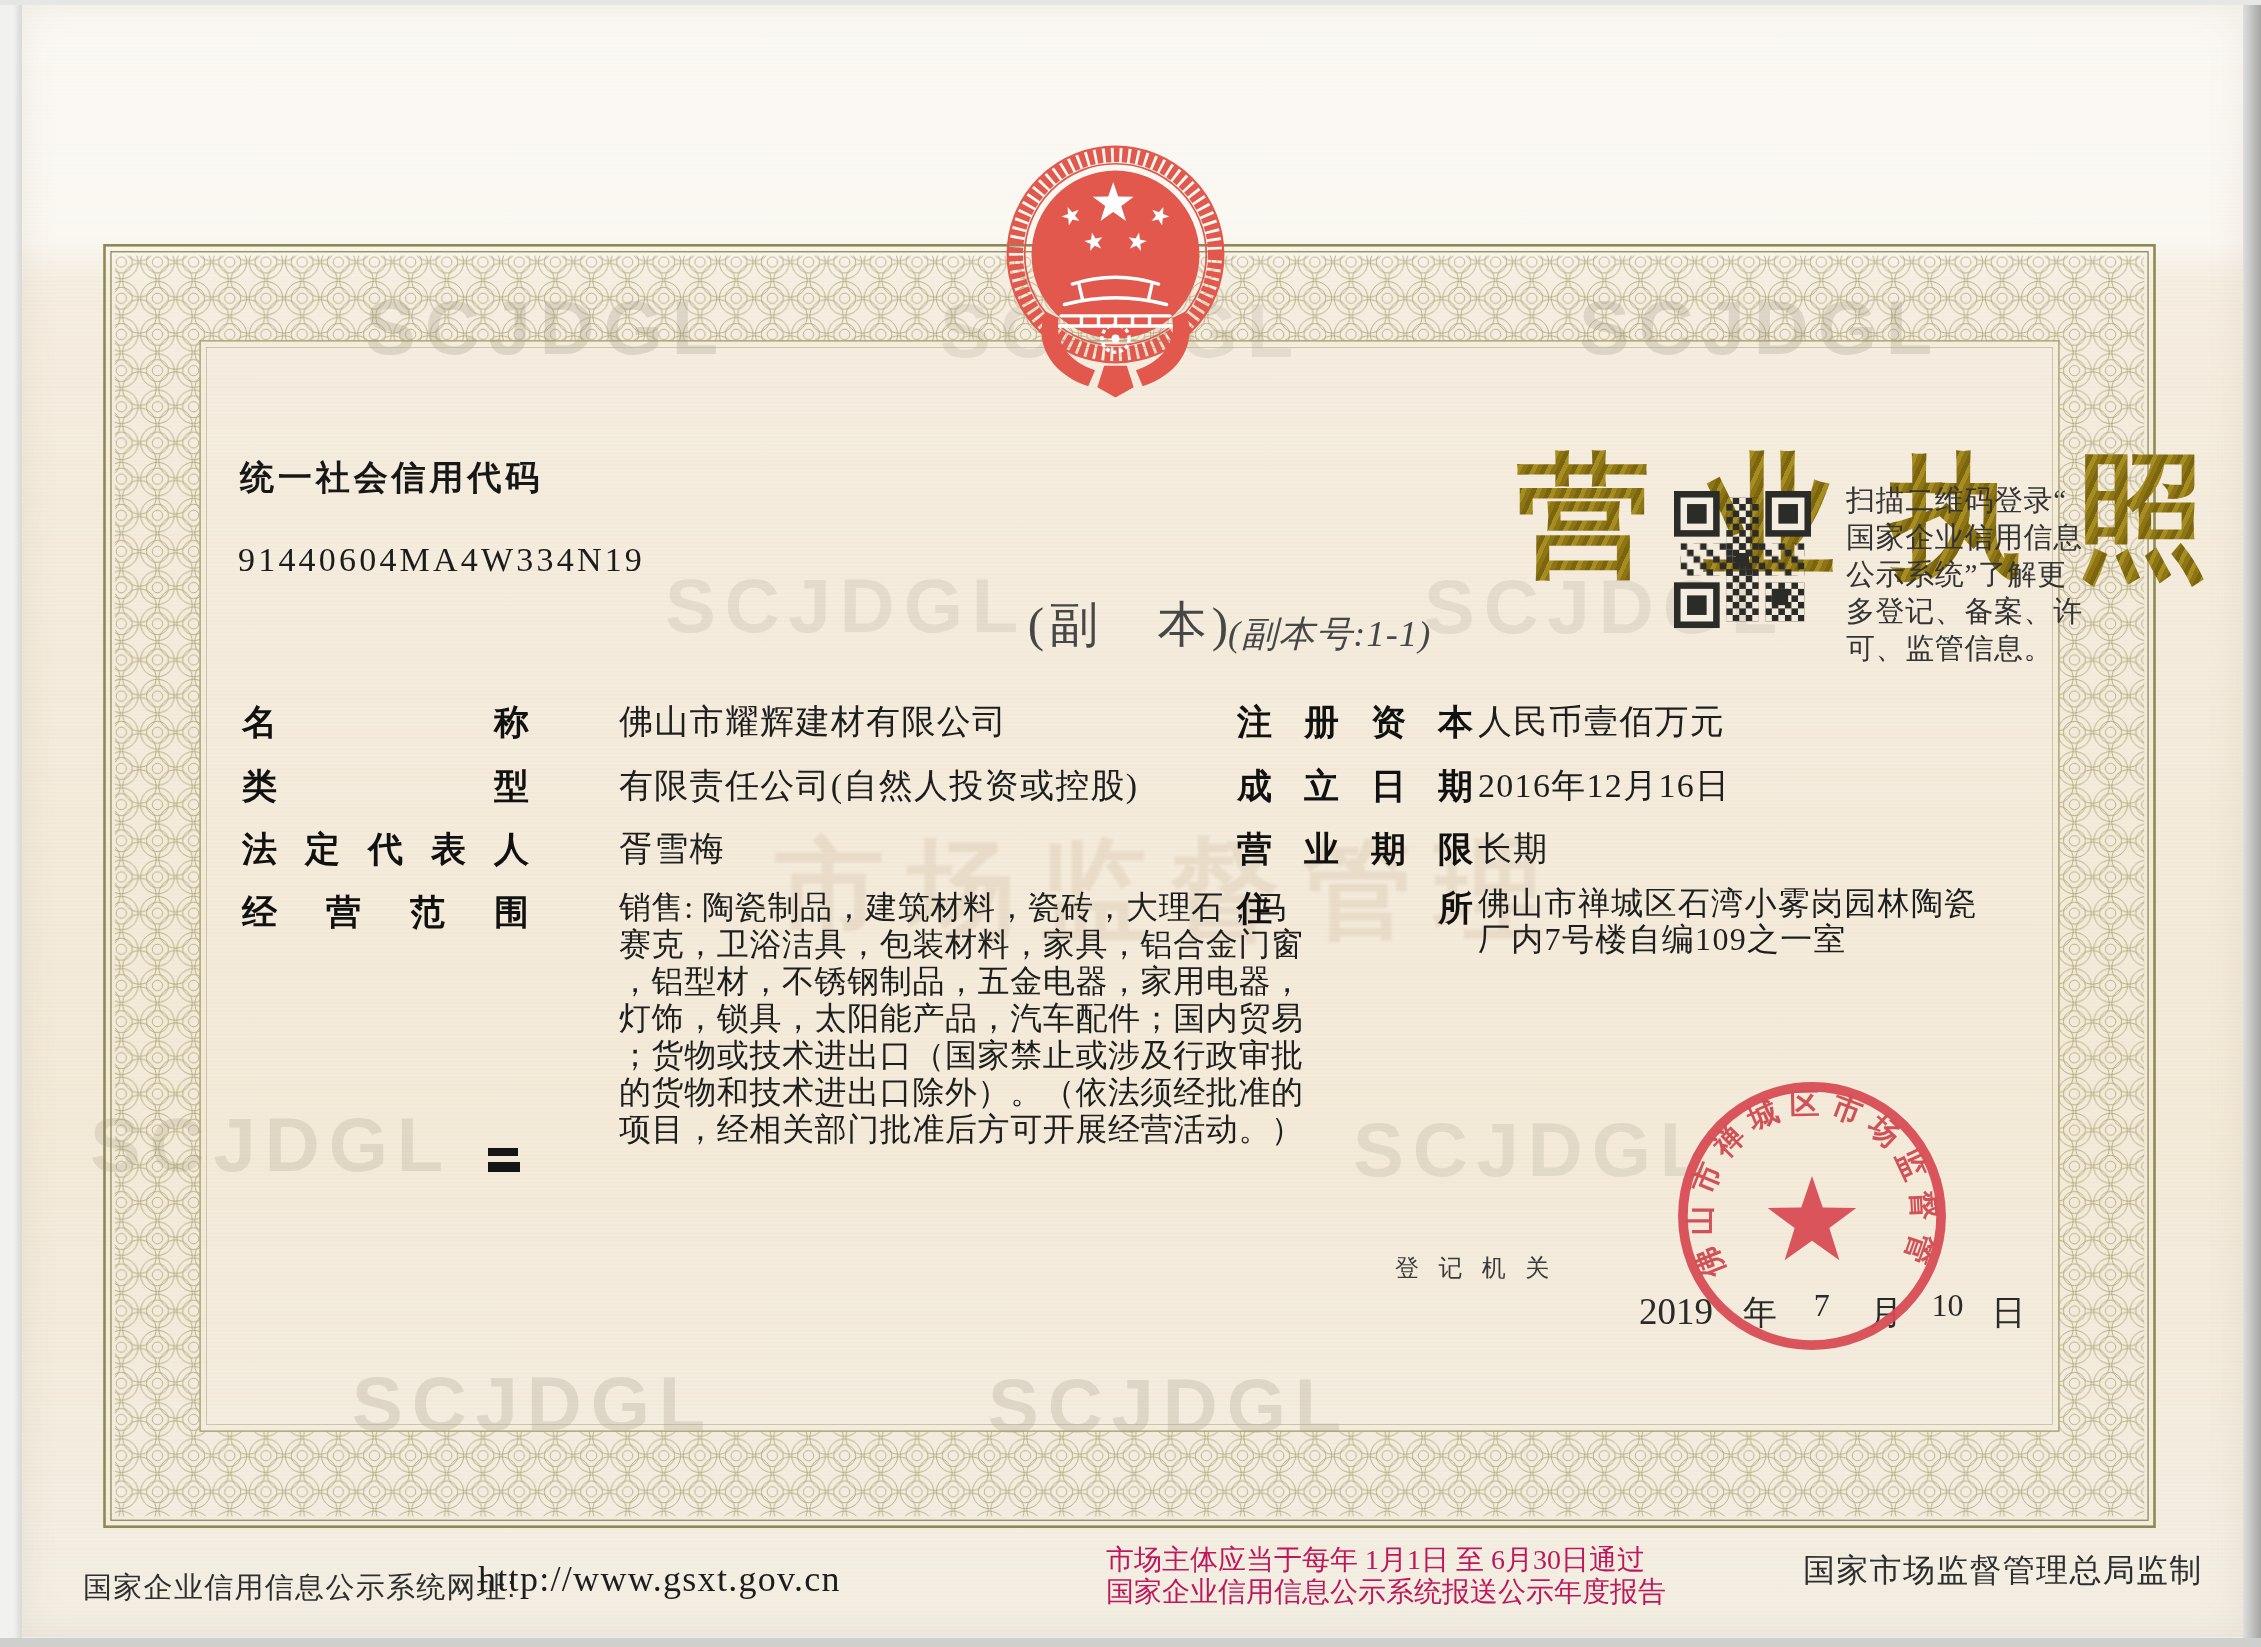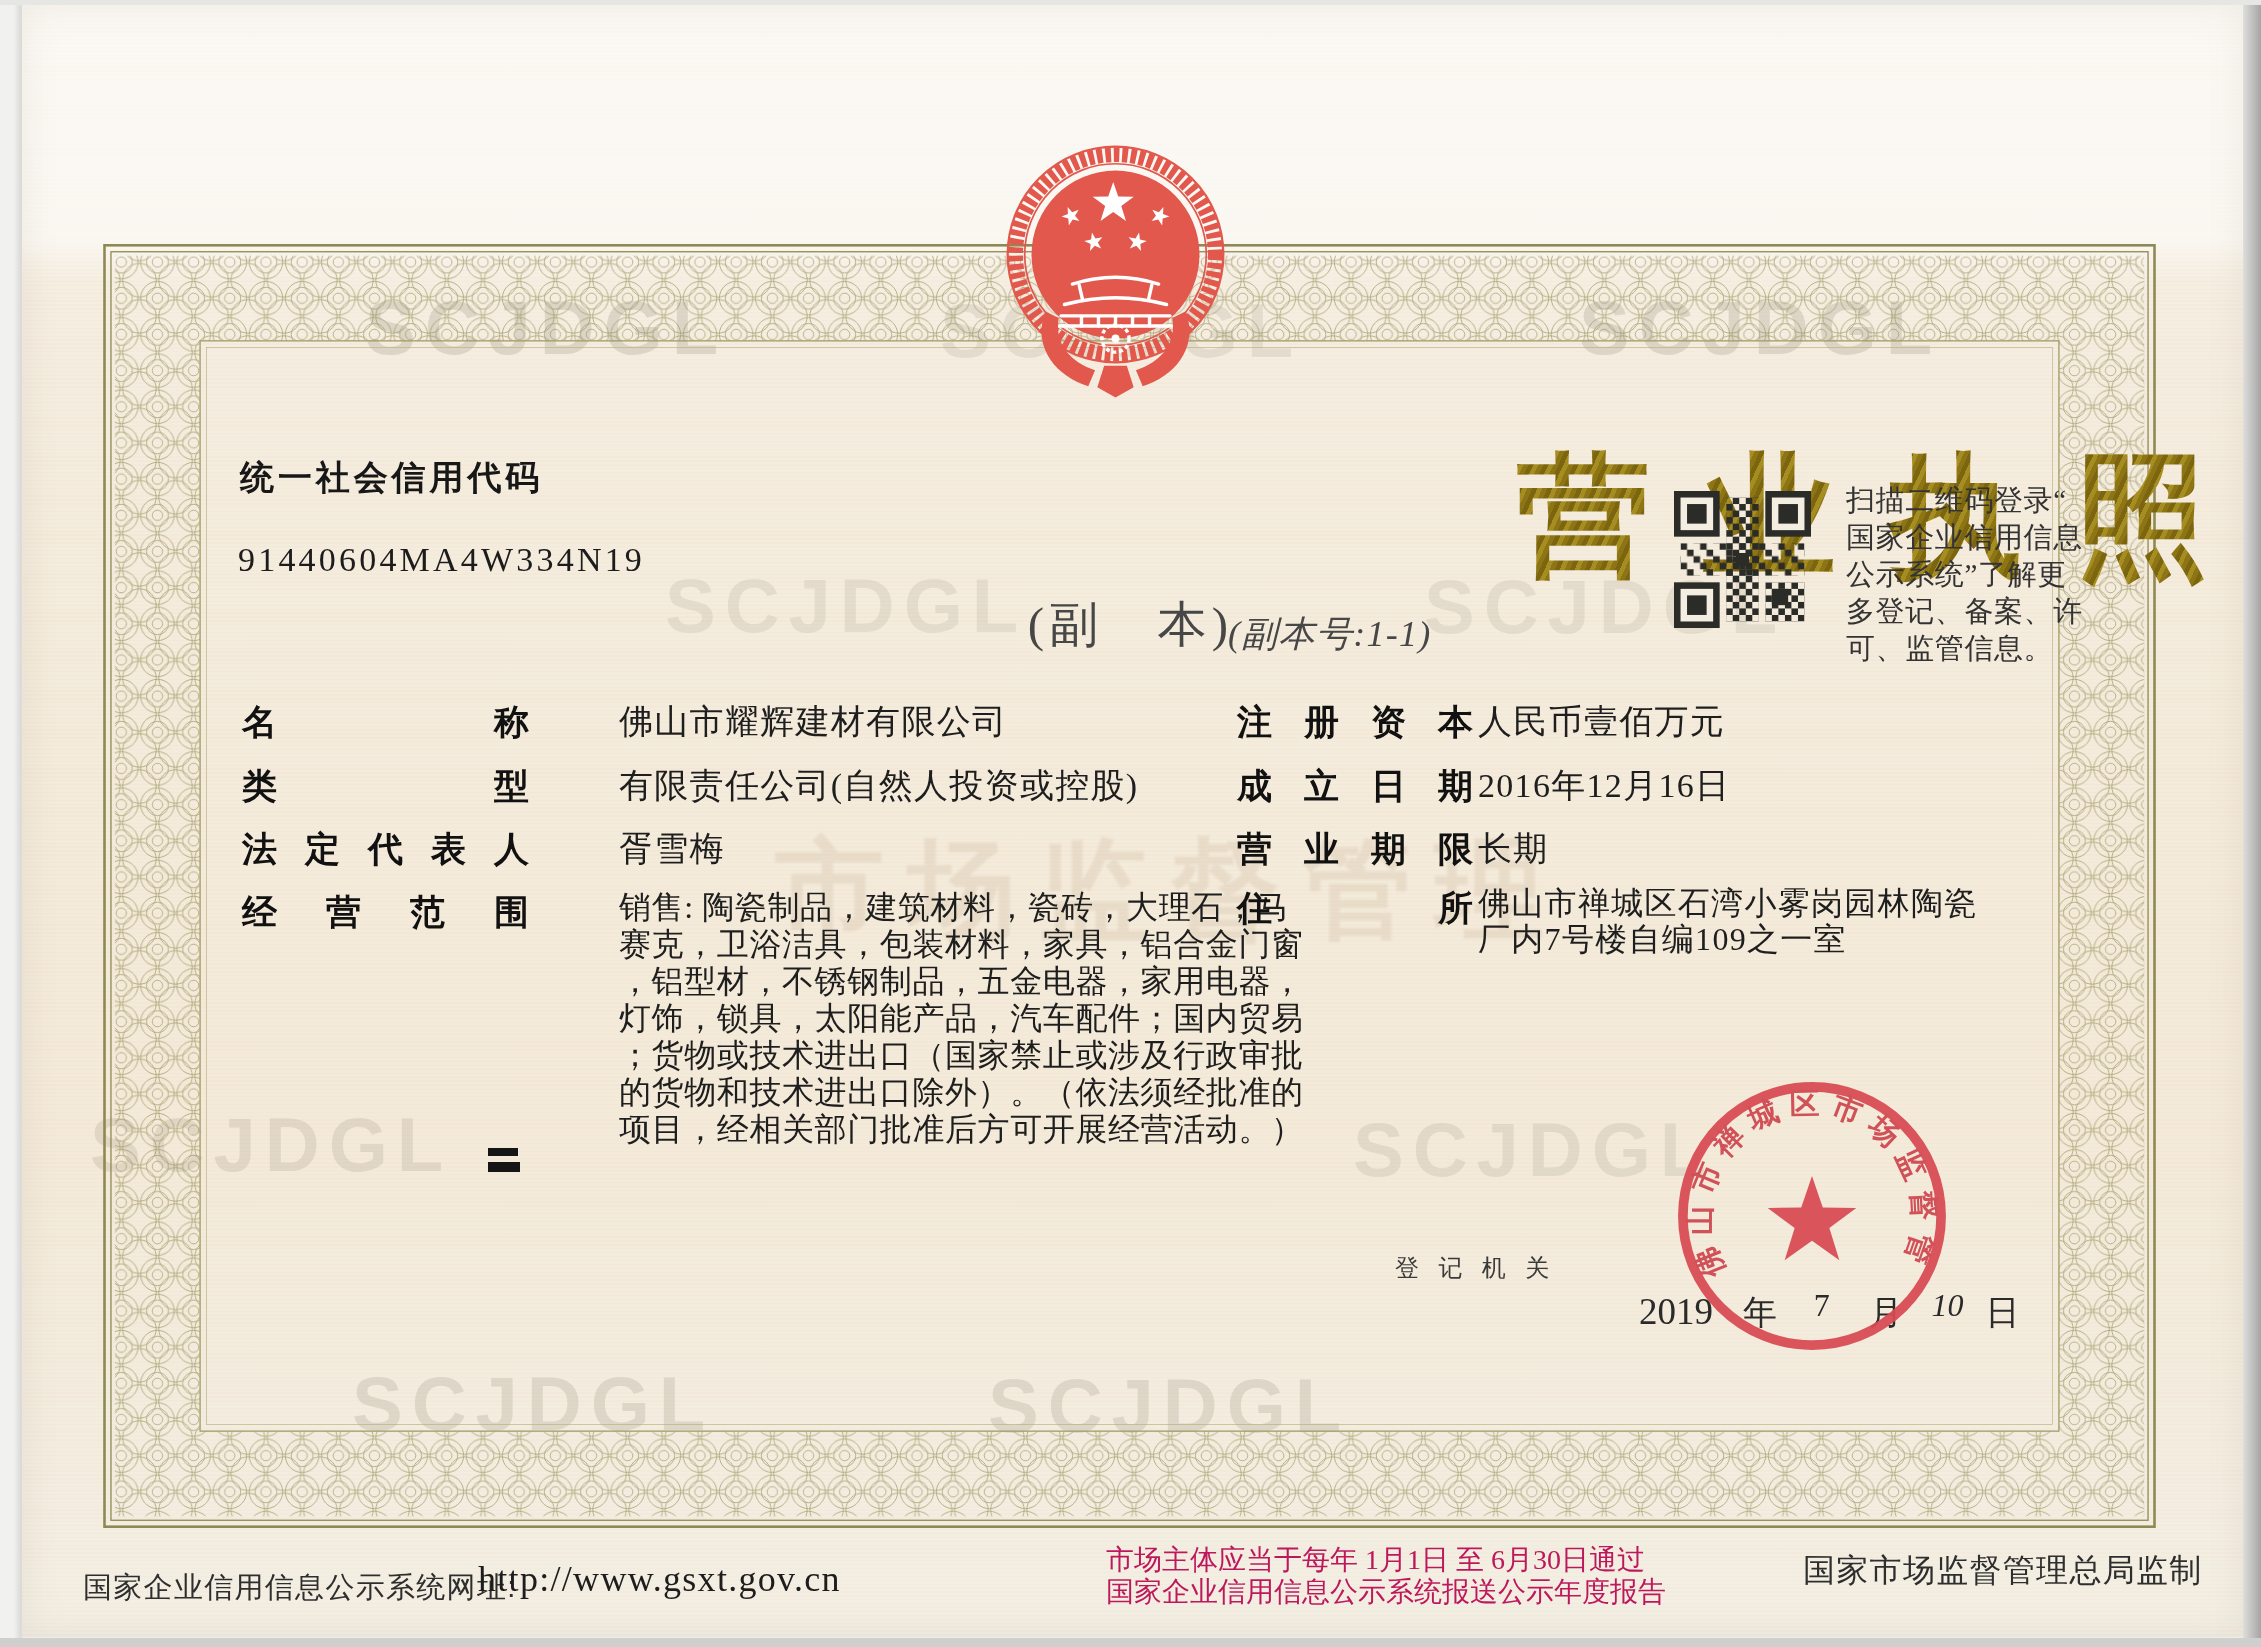--- a/index.html
+++ b/index.html
@@ -89,21 +89,21 @@
   .registration-label{
     position:absolute;left:1395px;top:1252px;font-size:24px;letter-spacing:19.4px;
     color:#3a3a3a;font-weight:500;z-index:3;
   }
   .stamp{position:absolute;left:1670px;top:1074px;width:284px;height:284px;z-index:5;opacity:.93;}
 
   .date-row{position:absolute;left:1639px;top:1290px;z-index:4;color:#2a2a2a;white-space:nowrap;}
   .date-row .num{font-family:"Liberation Serif",serif;font-size:37px;}
   .date-row .cjk{font-size:34px;}
   .date-row .sp42{margin-right:27px;} .date-row .sp52{margin-right:34px;}
-  .date-row .sp56{margin-right:36px;} .date-row .sp40{margin-right:26px;} .date-row .sp48{margin-right:19px;font-style:italic;}
+  .date-row .sp56{margin-right:36px;} .date-row .sp40{margin-right:26px;} .date-row .sp48{margin-right:25px;}
   .date-row .raise{position:relative;top:-7.8px;font-size:32px;}
 
   .footer-site-label{position:absolute;left:83px;top:1568px;font-size:29px;color:#2e2e2e;letter-spacing:1.3px;z-index:3;font-weight:400;}
   .footer-site-url{position:absolute;left:478px;top:1558px;font-size:36px;color:#1d1d1d;letter-spacing:1.3px;z-index:3;font-family:"Liberation Serif",serif;}
   .footer-notice{position:absolute;left:1106px;top:1544px;font-size:28px;line-height:32px;color:#be185d;z-index:3;white-space:pre-line;font-family:"Liberation Serif",serif;}
   .footer-publisher{position:absolute;left:1803px;top:1549px;font-size:32px;color:#2e2e2e;letter-spacing:1.3px;z-index:3;font-weight:500;}
 </style>
 </head>
 <body>
 

